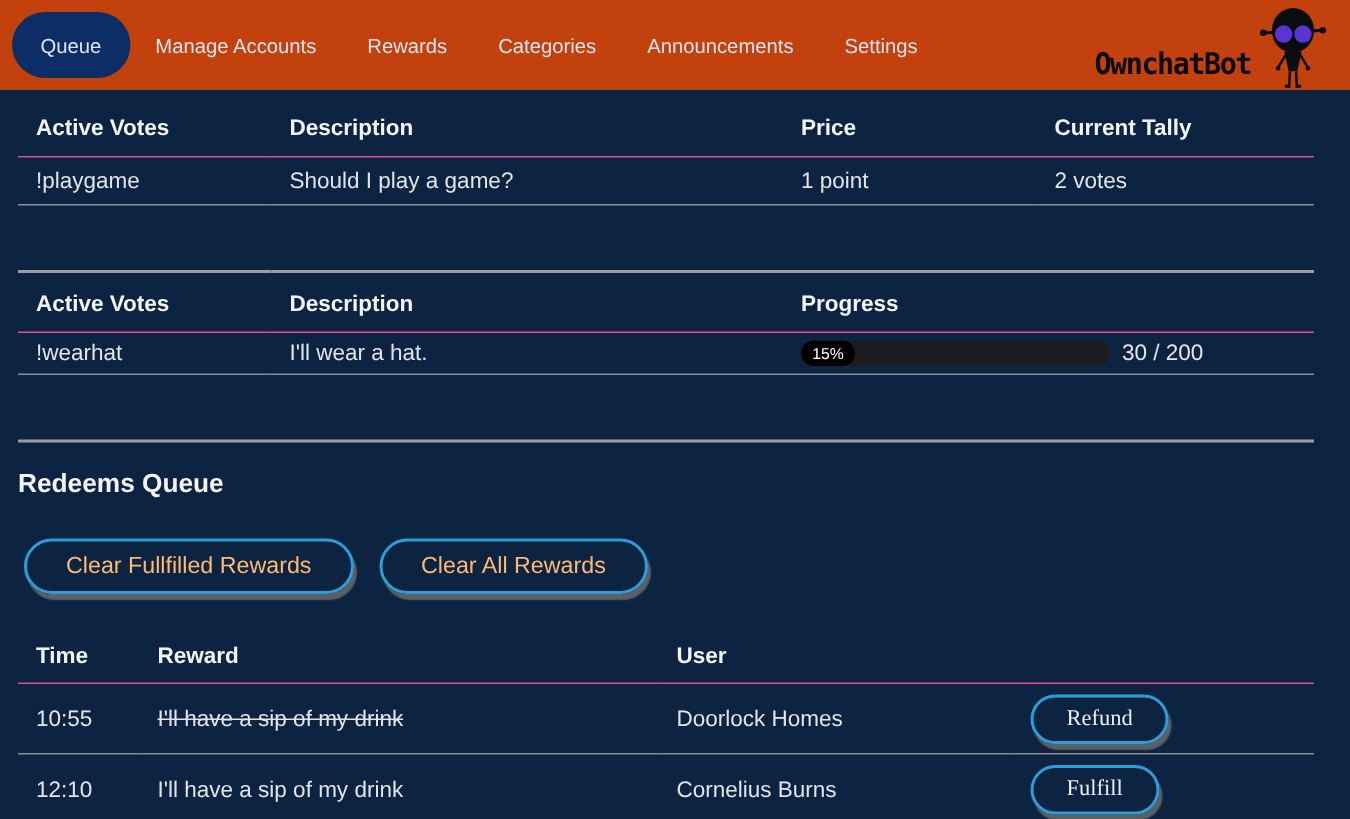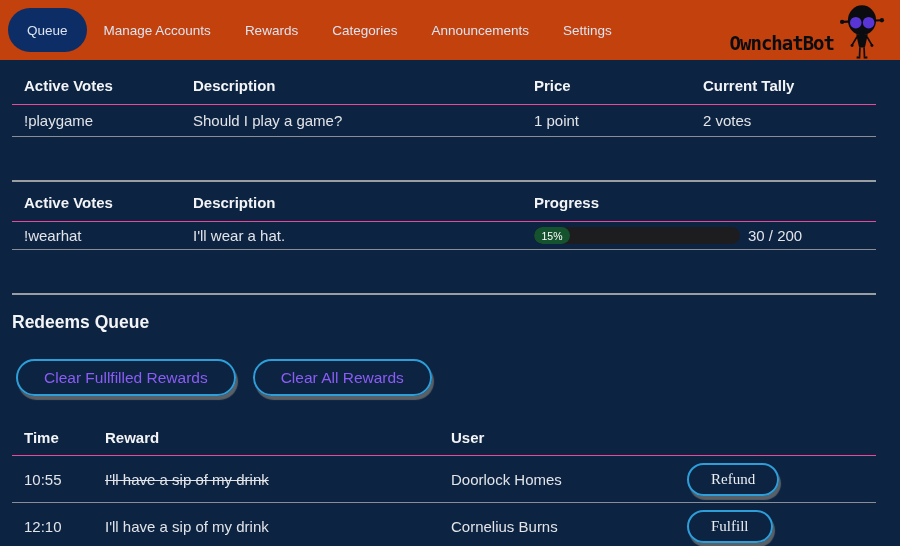--- a/index.html
+++ b/index.html
@@ -87,21 +87,21 @@
     width: 206px; height: 17px;
     background: #1d1d20;
     border-radius: 9px;
     position: relative;
     overflow: hidden;
     flex: none;
   }
   .progress-fill {
     position: absolute; left: 0; top: 0; bottom: 0;
     min-width: 36px;
-    background: #14532d;
+    background: #000000;
     border-radius: 9px;
     display: flex; align-items: center; justify-content: center;
     color: #ffffff; font-size: 10.5px;
   }
   .progress-num { font-size: 15px; color: #e2e4e8; }
 
   .section-sep { border: none; border-top: 2px solid #9a9da2; margin-top: 43px; }
 
   .redeems-title {
     color: #f3f4f6;
@@ -109,21 +109,21 @@
     font-weight: bold;
     margin-top: 17px;
   }
 
   .btn-row { display: flex; gap: 17px; margin-top: 26px; padding-left: 4px; }
   .pill-btn {
     height: 37px;
     border-radius: 19px;
     border: 2.5px solid #2e9ed9;
     background: transparent;
-    color: #8b5cf6;
+    color: #fdba74;
     font-size: 15.5px;
     font-family: "Liberation Sans", sans-serif;
     padding: 0 26px;
     box-shadow: 2px 4px 1px #596066;
     cursor: pointer;
     white-space: nowrap;
   }
 
   table.redeems { margin-top: 27px; }
   table.redeems th { padding-top: 6px; padding-bottom: 9px; }

